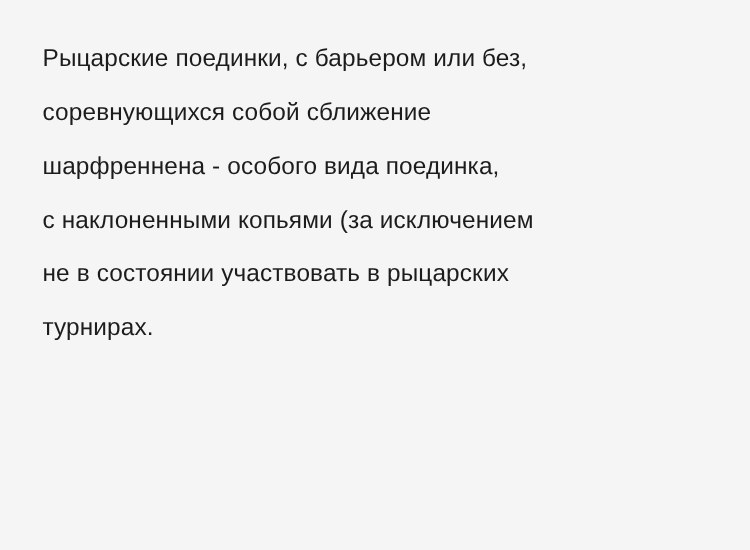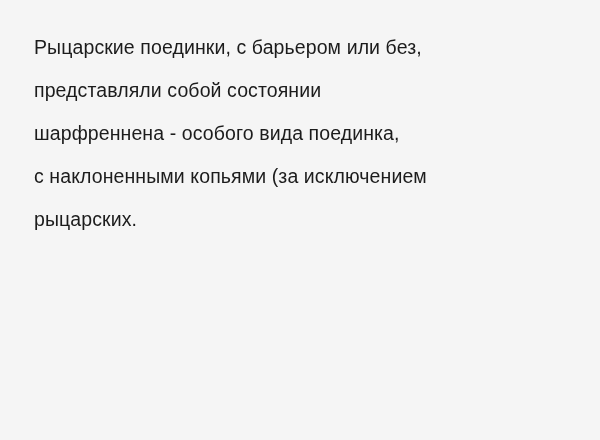--- a/index.html
+++ b/index.html
@@ -32,18 +32,19 @@
     letter-spacing: 0.1px;
     white-space: pre;
   }
 </style>
 </head>
 <body>
 
 <div class="page">
   <div class="text-block">
     <span class="line">Рыцарские поединки, с барьером или без,</span>
-    <span class="line">представляли собой состоянии</span>
+    <span class="line">соревнующихся собой сближение</span>
     <span class="line">шарфреннена - особого вида поединка,</span>
     <span class="line">с наклоненными копьями (за исключением</span>
-    <span class="line">рыцарских.</span>
+    <span class="line">не в состоянии участвовать в рыцарских</span>
+    <span class="line">турнирах.</span>
   </div>
 </div>
 
 </body></html>

